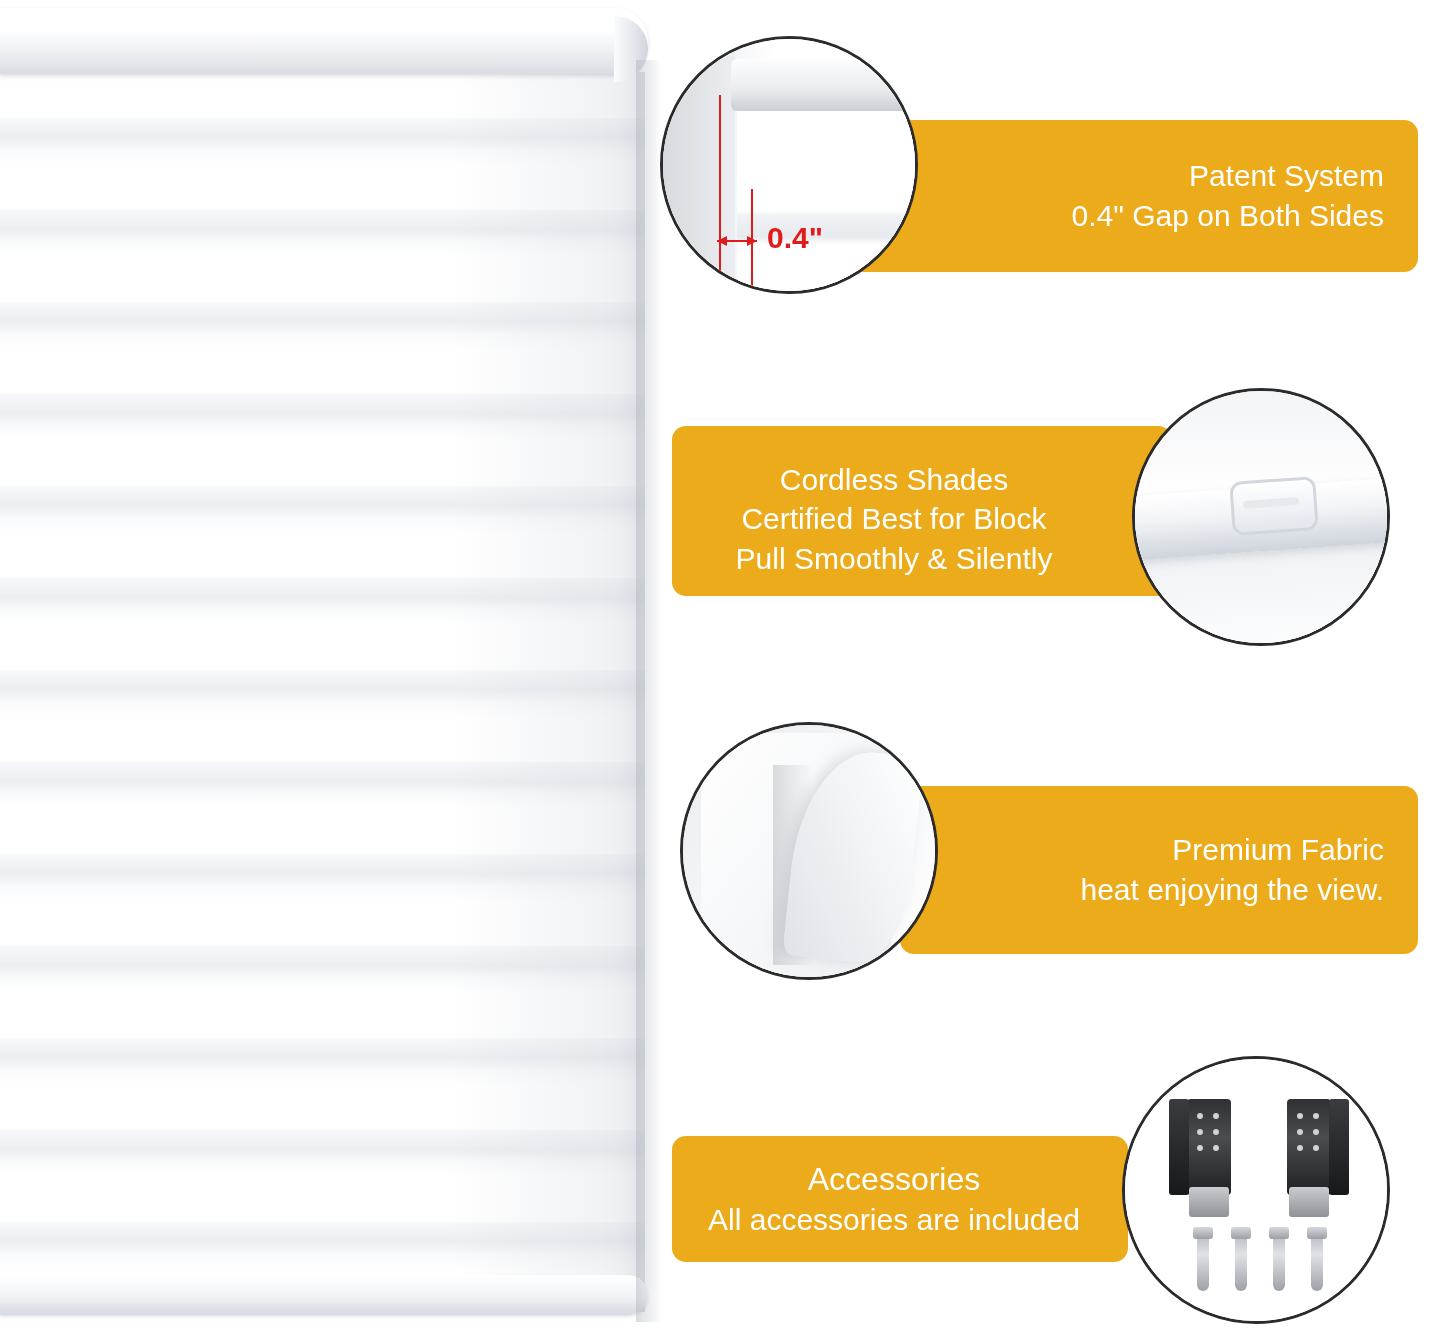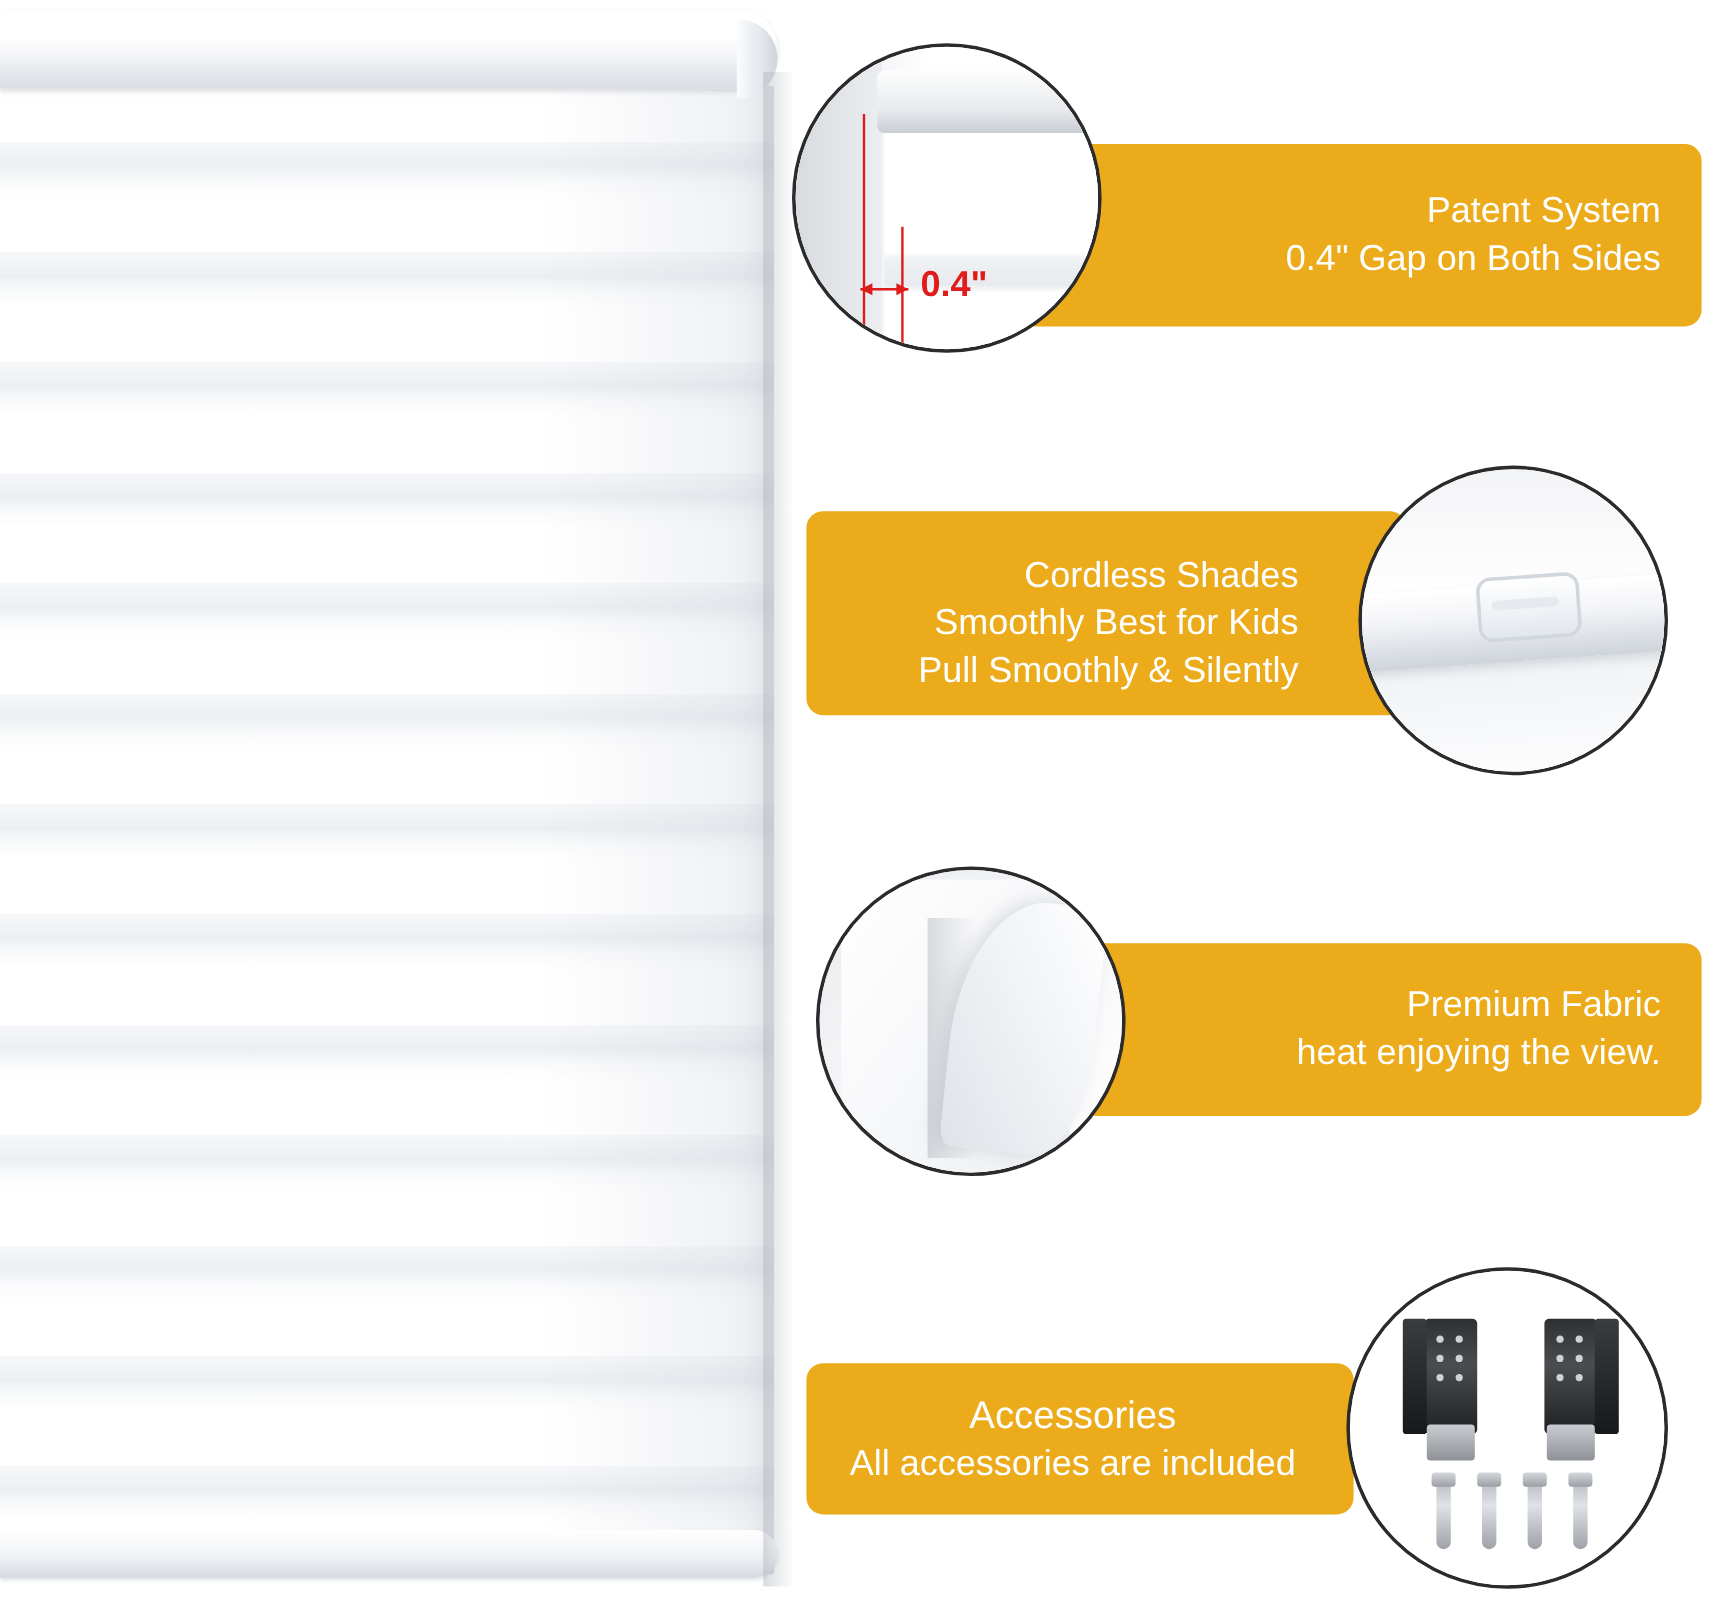--- a/index.html
+++ b/index.html
@@ -99,21 +99,21 @@
     flex-direction: column;
     justify-content: center;
     box-sizing: border-box;
   }
   .callout .line {
     display: block;
     line-height: 1.32;
     white-space: nowrap;
   }
   .callout.align-right { text-align: right; padding: 18px 34px 18px 90px; }
-  .callout.align-left  { text-align: right;  padding: 18px 90px 2px 34px; }
+  .callout.align-left  { text-align: center;  padding: 18px 90px 2px 34px; }
   .callout.align-center{ text-align: center; padding: 18px 40px; }
 
   .photo-circle {
     position: absolute;
     border-radius: 50%;
     border: 3px solid #2b2b2b;
     overflow: hidden;
     background: #ffffff;
     z-index: 3;
   }
@@ -195,21 +195,21 @@
     position: absolute; left: 110px; top: 26px; width: 120px; height: 210px;
     background: linear-gradient(to bottom left, #ffffff 0%, #f1f3f6 45%, #dfe3e8 100%);
     border-radius: 60% 10% 40% 8%;
     transform: rotate(6deg);
     box-shadow: -6px 0 14px rgba(160,166,175,0.35);
   }
   #feat3-circle .sheet-shadow {
     position: absolute; left: 90px; top: 40px; width: 40px; height: 200px;
     background: linear-gradient(to right, rgba(150,156,166,0.35), rgba(255,255,255,0));
   }
-  #feat3-callout { left: 900px; top: 786px; width: 518px; height: 144px; font-size: 30px; }
+  #feat3-callout { left: 900px; top: 786px; width: 518px; height: 168px; font-size: 30px; }
 
   
   #feat4-circle { left: 1122px; top: 1056px; width: 262px; height: 262px; }
   #feat4-circle .inner { position: absolute; inset: 0; background: #ffffff; }
   .bracket {
     position: absolute; width: 44px; height: 96px;
     background: linear-gradient(to bottom, #2f3033 0%, #4a4c50 40%, #1f2023 100%);
     border-radius: 4px;
   }
   .bracket .wing {
@@ -268,21 +268,21 @@
       <polygon points="2,6 12,1 12,11" fill="#e01b1b"></polygon>
       <polygon points="42,6 32,1 32,11" fill="#e01b1b"></polygon>
     </svg>
     <span class="dim-label">0.4"</span>
   </div>
 </div>
 
 <div class="feature">
   <div class="callout align-left" id="feat2-callout">
     <span class="line">Cordless Shades</span>
-    <span class="line">Smoothly Best for Kids</span>
+    <span class="line">Certified Best for Block</span>
     <span class="line">Pull Smoothly &amp; Silently</span>
   </div>
   <div class="photo-circle" id="feat2-circle">
     <div class="inner"></div>
     <div class="fabric"></div>
     <div class="bar"></div>
     <div class="grip"></div>
     <div class="grip-slot"></div>
   </div>
 </div>

